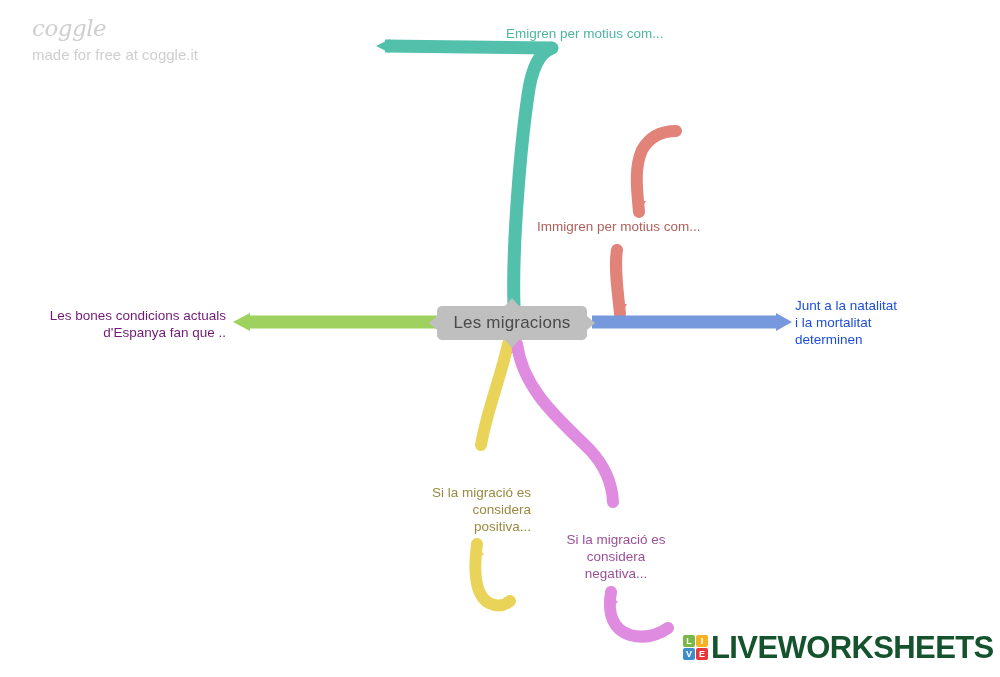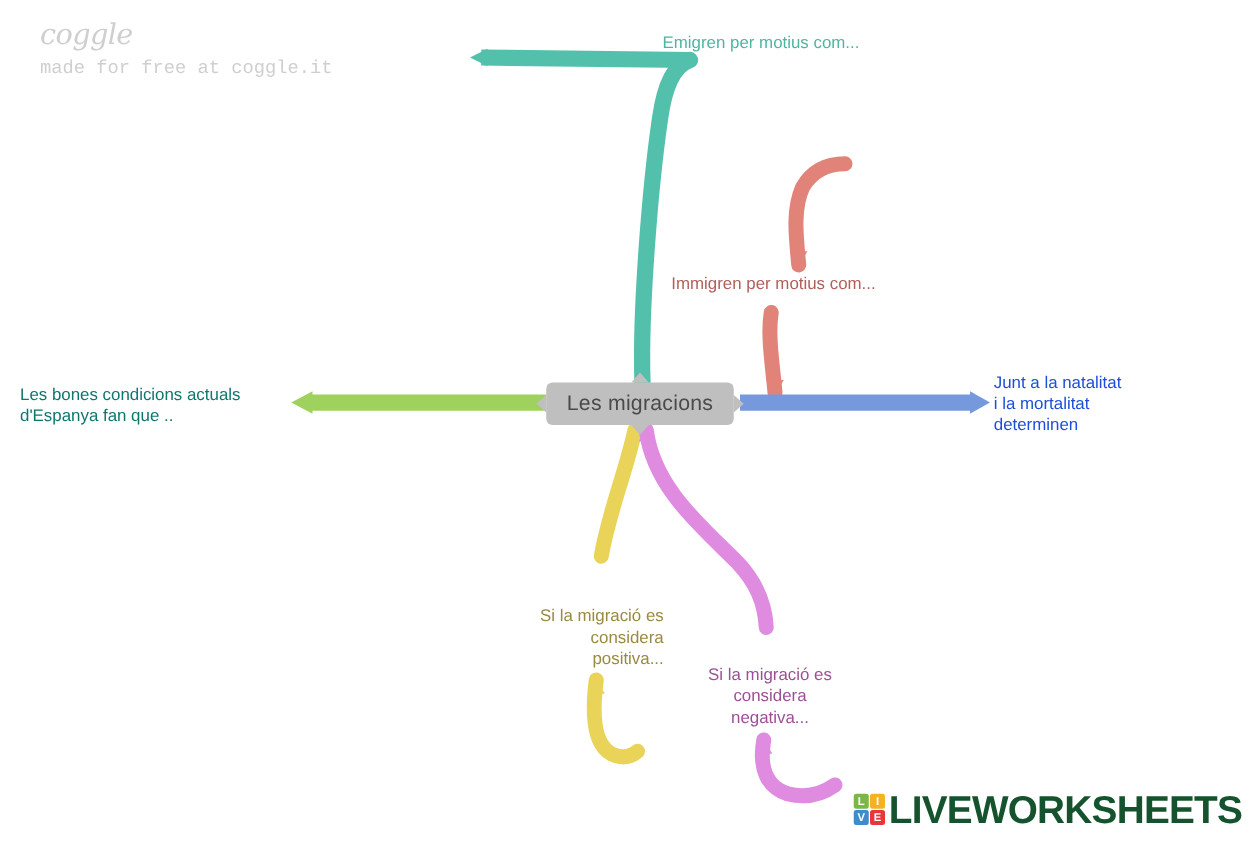--- a/index.html
+++ b/index.html
@@ -38,21 +38,21 @@
   }
   .wm-logo {
     font-family: "DejaVu Serif", serif;
     font-style: italic;
     font-size: 23px;
     color: #cfcfcf;
     letter-spacing: -0.5px;
     line-height: 28px;
   }
   .wm-sub {
-    font-family: Liberation Mono, monospace;
+    font-family: Liberation Sans, sans-serif;
     font-size: 15px;
     color: #cfcfcf;
     line-height: 22px;
     margin-top: 2px;
   }
 
   
   .center-node {
     position: absolute;
     left: 437px;
@@ -109,33 +109,33 @@
     position: absolute;
     font-size: 13.5px;
     line-height: 17px;
     white-space: pre-line;
   }
   .label-emigren {
     left: 506px;
     top: 25px;
     color: #4eb5a2;
     text-align: left;
-    margin-left: 24px;
   }
   .label-immigren {
     left: 537px;
     top: 218px;
     color: #b0605a;
     text-align: center;
   }
   .label-bones {
     left: 16px;
     top: 307px;
     width: 210px;
-    color: #0f766e;
+    color: #701a75;
+    text-align: right;
   }
   .label-junt {
     left: 795px;
     top: 297px;
     width: 190px;
     color: #1d4ed8;
     text-align: left;
   }
   .label-positiva {
     left: 400px;

